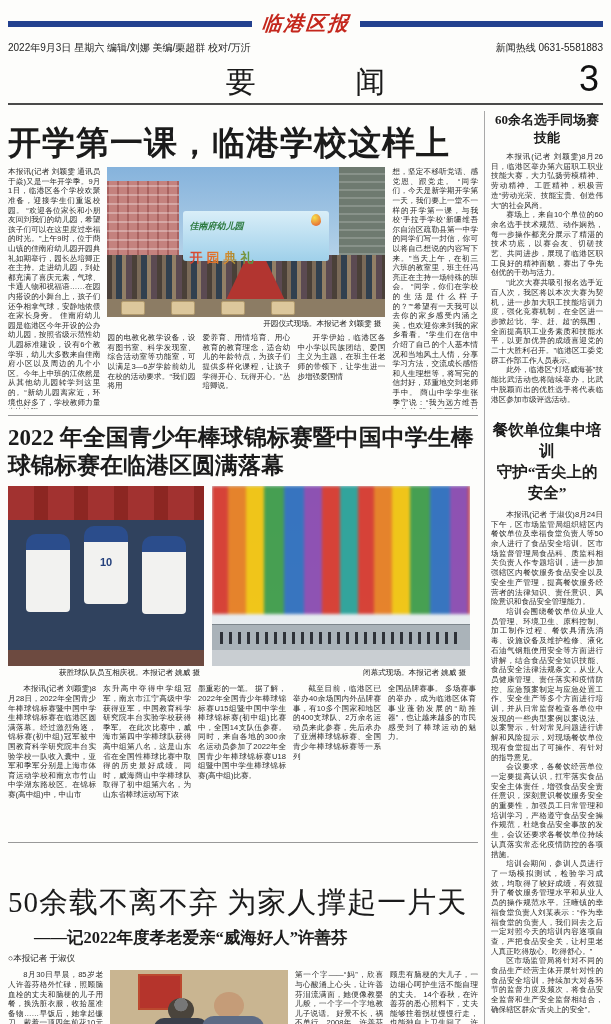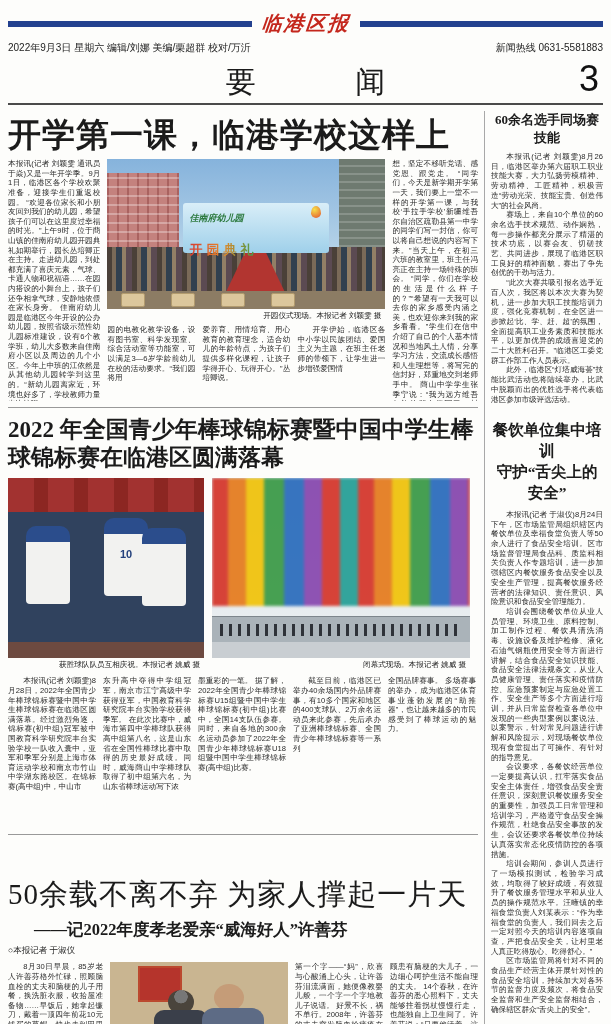--- a/index.html
+++ b/index.html
@@ -41,21 +41,21 @@
   .body-text p.noindent { text-indent:0; }
   .col { overflow:hidden; }
 
   .caption { font-size:7.6px; color:#222; text-align:right; padding:2px 4px 0 0; }
 
   .art-rule { border:none; border-top:1px solid #999; margin:6px 0; }
 
   
   .a1-headline {
     font-family:"Liberation Serif", serif; font-weight:bold; font-size:33px;
-    line-height:1.1; padding:12px 0 6px 0; letter-spacing:1px; white-space:nowrap;
+    line-height:1.1; padding:20px 0 6px 0; letter-spacing:1px; white-space:nowrap;
   }
   .a1-body { display:flex; gap:7px; }
   .a1-left { width:95px; height:242px; }
   .a1-center { width:278px; }
   .a1-right { width:88px; height:242px; }
   .a1-below { display:flex; gap:7px; margin-top:4px; }
   .a1-below .col { width:88px; height:58px; }
 
   
   .photo1 { position:relative; width:278px; height:150px; overflow:hidden; background:linear-gradient(#86b3dc,#bcd7ea 70%); }
@@ -215,21 +215,21 @@
       </div>
 
       <hr class="art-rule">
 
       <div>
         <div class="a2-headline">2022 年全国青少年棒球锦标赛暨中国中学生棒球锦标赛在临港区圆满落幕</div>
         <div class="a2-photos">
           <div class="photo2a">
             <div class="p2a-band"></div>
             <div class="p2a-player" style="left:18px; top:48px;"></div>
-            <div class="p2a-player" style="left:76px; top:40px;margin-left:20px;">
+            <div class="p2a-player" style="left:76px; top:40px;">
               <div class="p2a-num">10</div>
             </div>
             <div class="p2a-player" style="left:134px; top:50px;"></div>
             <div class="p2a-floor"></div>
           </div>
           <div class="photo2b">
             <div class="p2b-smoke"></div>
             <div class="p2b-stage"></div>
             <div class="p2b-people"></div>
             <div class="p2b-floor"></div>

